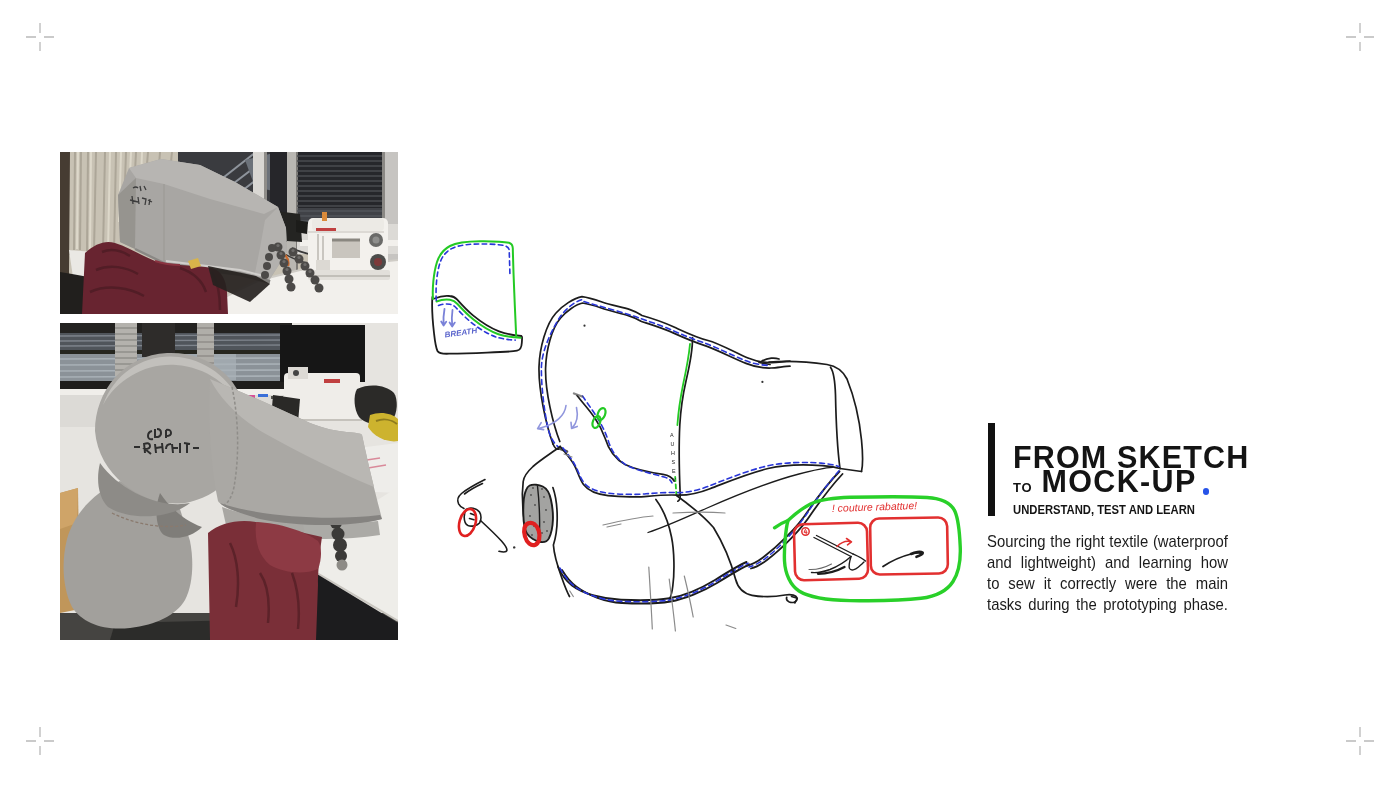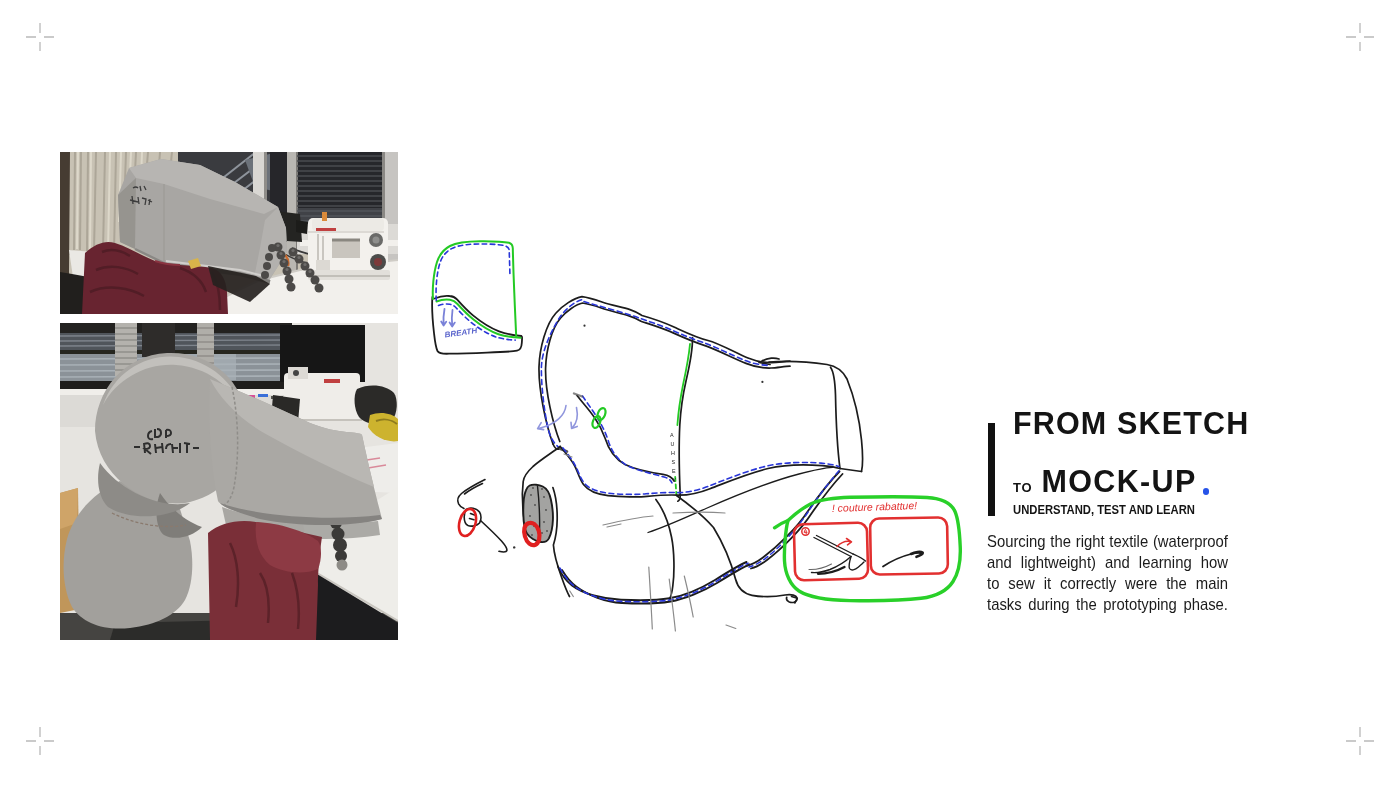--- a/index.html
+++ b/index.html
@@ -470,21 +470,21 @@
 
     <path d="M458,341.5 C464,337.5 476,331.5 486,329 C491,327.8 495,327.5 496.5,328.5" stroke="#1c1c1c" stroke-width="1.8"></path>
     <path d="M486,329 C490,327 495.5,326 497.5,327.5 C498.5,328.5 496,330.5 491.5,331.8" stroke="#1c1c1c" stroke-width="2.6"></path>
 
     <text x="407" y="287" font-family="Liberation Sans, sans-serif" font-size="10.5" font-style="italic" fill="#e23030" stroke="none" transform="rotate(-2 407 287)">! couture rabattue!</text>
   </g>
 </svg>
 
 <div class="abs" style="left:988px;top:423px;width:6.5px;height:93px;background:#111;"></div>
 
-<div class="abs" style="left:1013px;top:406px;font-weight:bold;font-size:30.5px;color:#141414;letter-spacing:1.15px;white-space:nowrap;">FROM SKETCH</div>
+<div class="abs" style="left:1013px;top:440px;font-weight:bold;font-size:30.5px;color:#141414;letter-spacing:1.15px;white-space:nowrap;">FROM SKETCH</div>
 
 <div class="abs" style="left:1013px;top:464px;white-space:nowrap;color:#141414;"><span style="font-weight:bold;font-size:13px;letter-spacing:0.8px;">TO</span><span style="display:inline-block;width:9px;"></span><span style="font-weight:bold;font-size:30.5px;letter-spacing:1.35px;">MOCK-UP</span><span style="display:inline-block;width:6.5px;height:6.5px;border-radius:50%;background:#2653e8;margin-left:6px;vertical-align:-2.5px;"></span></div>
 
 <div class="abs" style="left:1013px;top:502px;font-weight:bold;font-size:13.7px;color:#141414;white-space:nowrap;transform:scaleX(0.822);transform-origin:left top;">UNDERSTAND, TEST AND LEARN</div>
 
 <div class="abs" style="left:987px;top:531px;width:266px;font-size:16.4px;line-height:21px;color:#1b1b1b;transform:scaleX(0.906);transform-origin:left top;">
   <div style="text-align:justify;text-align-last:justify;">Sourcing the right textile (waterproof</div>
   <div style="text-align:justify;text-align-last:justify;">and lightweight) and learning how</div>
   <div style="text-align:justify;text-align-last:justify;">to sew it correctly were the main</div>
   <div style="text-align:justify;text-align-last:justify;">tasks during the prototyping phase.</div>

